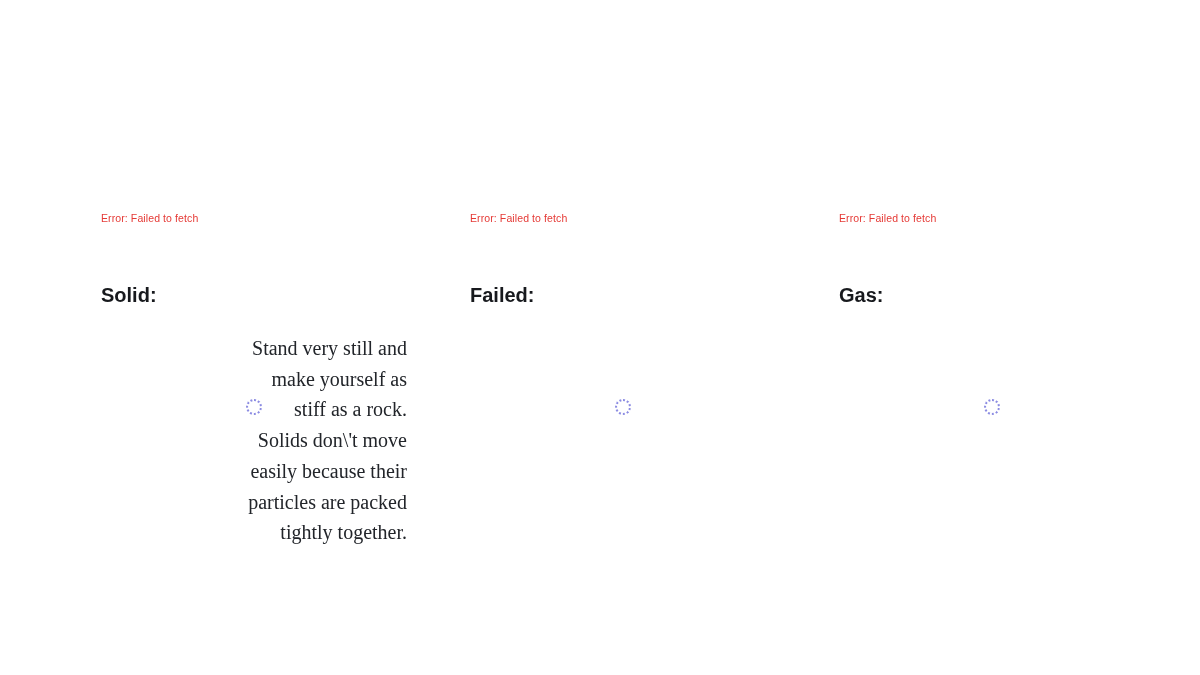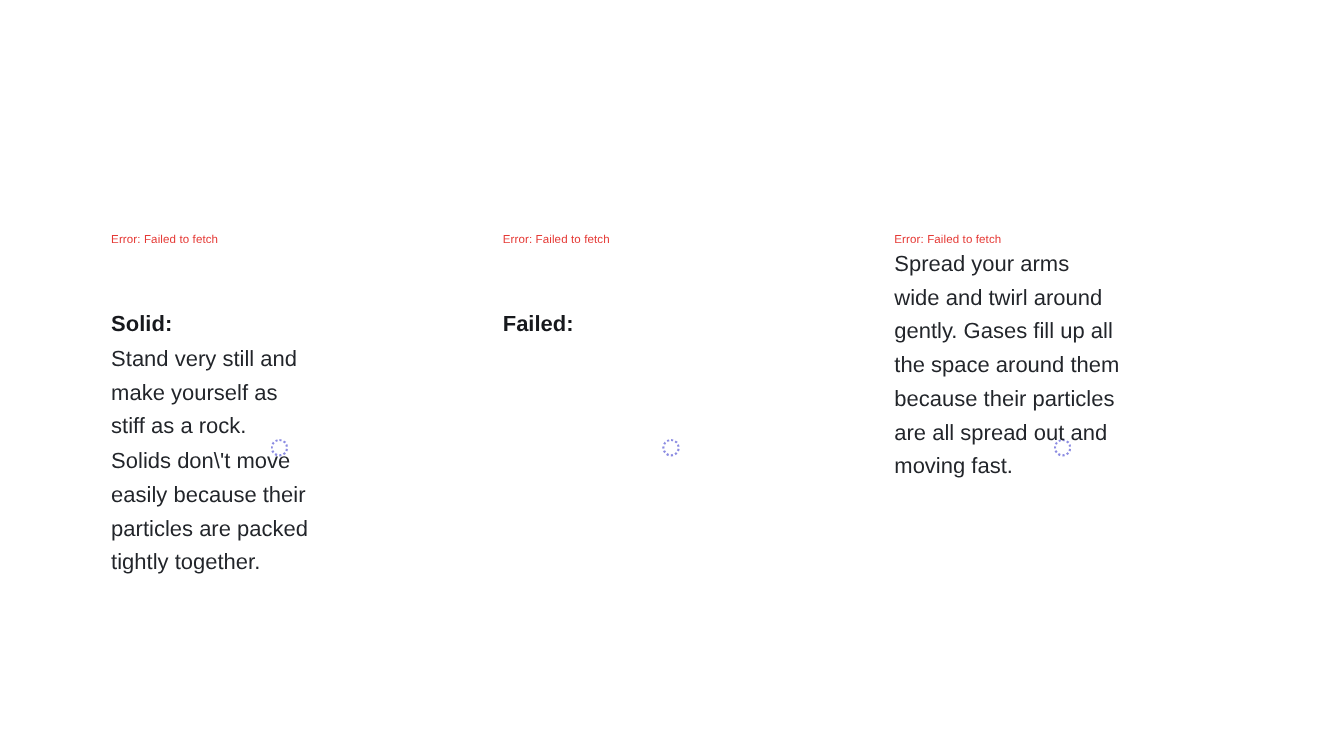--- a/index.html
+++ b/index.html
@@ -12,21 +12,21 @@
     height: 675px;
     position: relative;
     overflow: hidden;
     font-family: "Liberation Sans", "DejaVu Sans", sans-serif;
   }
   .columns {
     position: absolute;
     left: 101px;
     top: 0;
     display: flex;
-    gap: 50px;
+    gap: 63px;
   }
   .column {
     width: 306px;
     position: relative;
   }
   .error-msg {
     margin-top: 212px;
     font-size: 10.5px;
     line-height: 13px;
     color: #e53935;
@@ -37,27 +37,29 @@
     margin-top: 53px;
     font-size: 20px;
     line-height: 34px;
     font-weight: 700;
     color: #17191d;
     text-align: left;
     position: relative;
     z-index: 1;
   }
   .body-text {
+    margin-top: 21px;
     font-size: 20px;
     line-height: 30.7px;
     color: #22252a;
-    text-align: left;
+    text-align: right;
     white-space: pre-line;
     position: relative;
     z-index: 1;
+    font-family: Liberation Serif, serif;
   }
   .spinner {
     position: absolute;
     top: 399px;
     left: 50%;
     transform: translateX(-50%);
     width: 12px;
     height: 12px;
     border: 2px dotted #5b5bd6;
     border-radius: 50%;
@@ -85,22 +87,16 @@
 
   <div class="column">
     <div class="error-msg">Error: Failed to fetch</div>
     <div class="spinner"></div>
     <div class="heading">Failed:</div>
   </div>
 
   <div class="column">
     <div class="error-msg">Error: Failed to fetch</div>
     <div class="spinner"></div>
-    <div class="body-text">Spread your arms
-wide and twirl around
-gently. Gases fill up all
-the space around them
-because their particles
-are all spread out and
-moving fast.</div>
+    <div class="heading">Gas:</div>
   </div>
 
 </div>
 
 </body></html>

